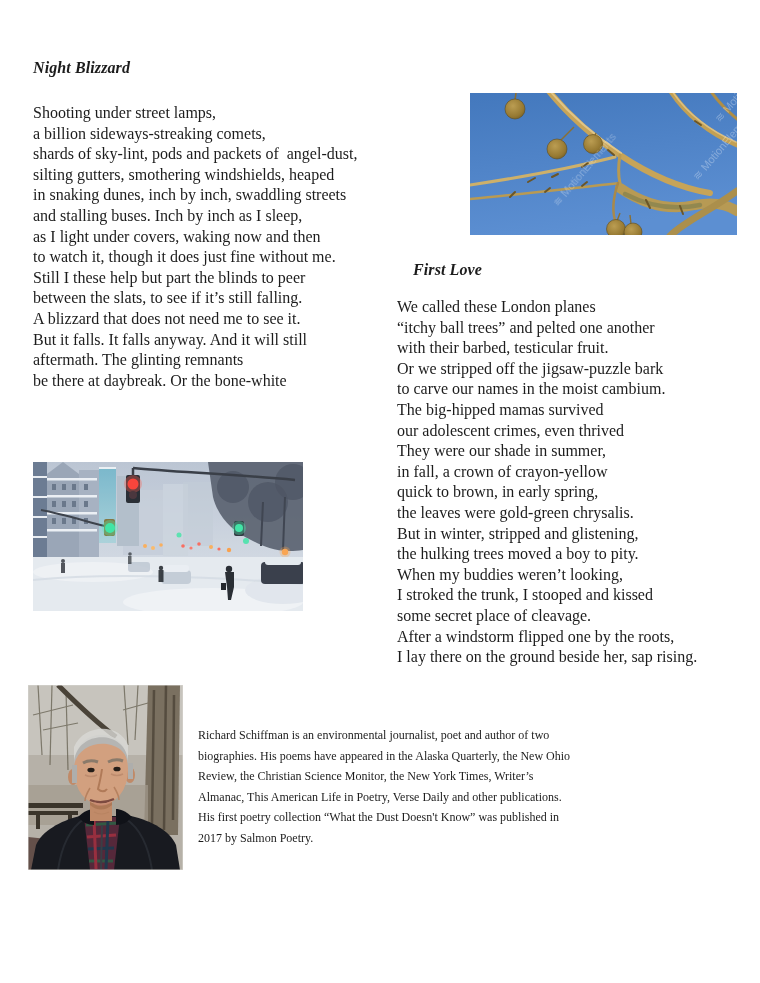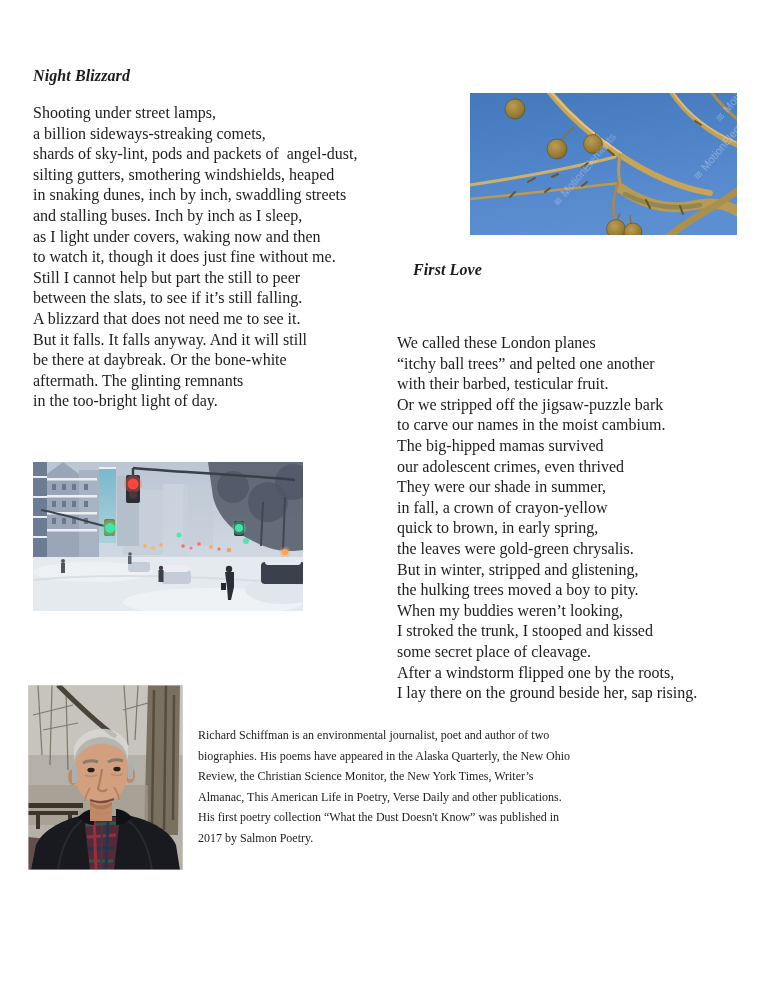--- a/index.html
+++ b/index.html
@@ -7,26 +7,26 @@
     width:760px;height:983px;background:#ffffff;
     font-family:"Liberation Serif","DejaVu Serif",serif;
     color:#1c1c1c;position:relative;overflow:hidden;
   }
   .page{position:absolute;inset:0;background:#ffffff;}
   .poem-title{
     position:absolute;margin:0;
     font-size:16px;font-weight:bold;font-style:italic;
     line-height:20px;letter-spacing:0.1px;
   }
-  .t1{left:33px;top:66px;}
+  .t1{left:33px;top:58px;}
   .t2{left:397px;top:260px;margin-left:16px;}
   .poem{position:absolute;font-size:16px;line-height:20.6px;}
   .poem div{white-space:pre;}
   .p1{left:33px;top:103px;}
-  .p2{left:397px;top:297px;margin-top:36px;}
+  .p2{left:397px;top:297px;}
   .bio{position:absolute;left:198px;top:725px;font-size:12px;line-height:20.6px;}
   .bio div{white-space:pre;}
   .photo{position:absolute;overflow:hidden;}
   .photo svg{display:block;}
   .tree{left:470px;top:93px;width:267px;height:142px;}
   .snow{left:33px;top:462px;width:270px;height:149px;}
   .portrait{left:28px;top:685px;width:155px;height:185px;}
   .wmark{font-family:"Liberation Sans","DejaVu Sans",sans-serif;}
 </style>
 </head>
@@ -37,27 +37,26 @@
   <h2 class="poem-title t1">Night Blizzard</h2>
   <div class="poem p1">
       <div>Shooting under street lamps,</div>
       <div>a billion sideways-streaking comets,</div>
       <div>shards of sky-lint, pods and packets of  angel-dust,</div>
       <div>silting gutters, smothering windshields, heaped</div>
       <div>in snaking dunes, inch by inch, swaddling streets</div>
       <div>and stalling buses. Inch by inch as I sleep,</div>
       <div>as I light under covers, waking now and then</div>
       <div>to watch it, though it does just fine without me.</div>
-      <div>Still I cannot help but part the still to peer</div>
+      <div>Still I these help but part the blinds to peer</div>
       <div>between the slats, to see if it’s still falling.</div>
       <div>A blizzard that does not need me to see it.</div>
       <div>But it falls. It falls anyway. And it will still</div>
+      <div>aftermath. The glinting remnants</div>
       <div>be there at daybreak. Or the bone-white</div>
-      <div>aftermath. The glinting remnants</div>
-      <div>in the too-bright light of day.</div>
     </div>
 
   <div class="photo tree">
     <svg width="267" height="142" viewBox="0 0 267 142">
       <defs>
         <linearGradient id="sky" x1="0" y1="0" x2="0.25" y2="1">
           <stop offset="0" stop-color="#4378bd"></stop>
             <stop offset="1" stop-color="#5c8fd2"></stop>
         </linearGradient>
         <radialGradient id="ball" cx="0.4" cy="0.35" r="0.8">

